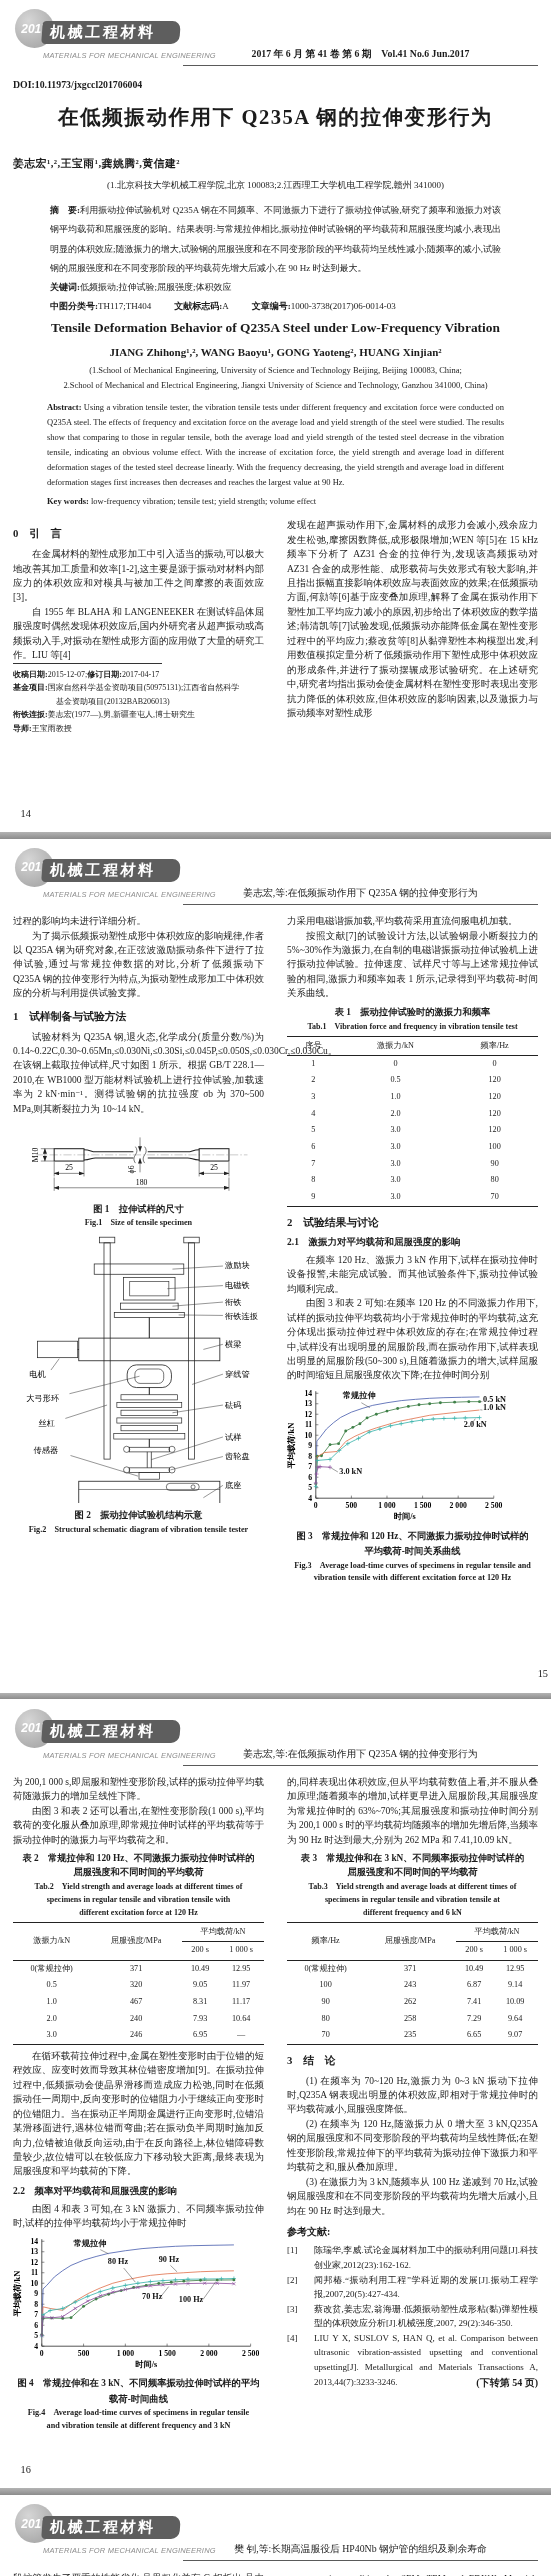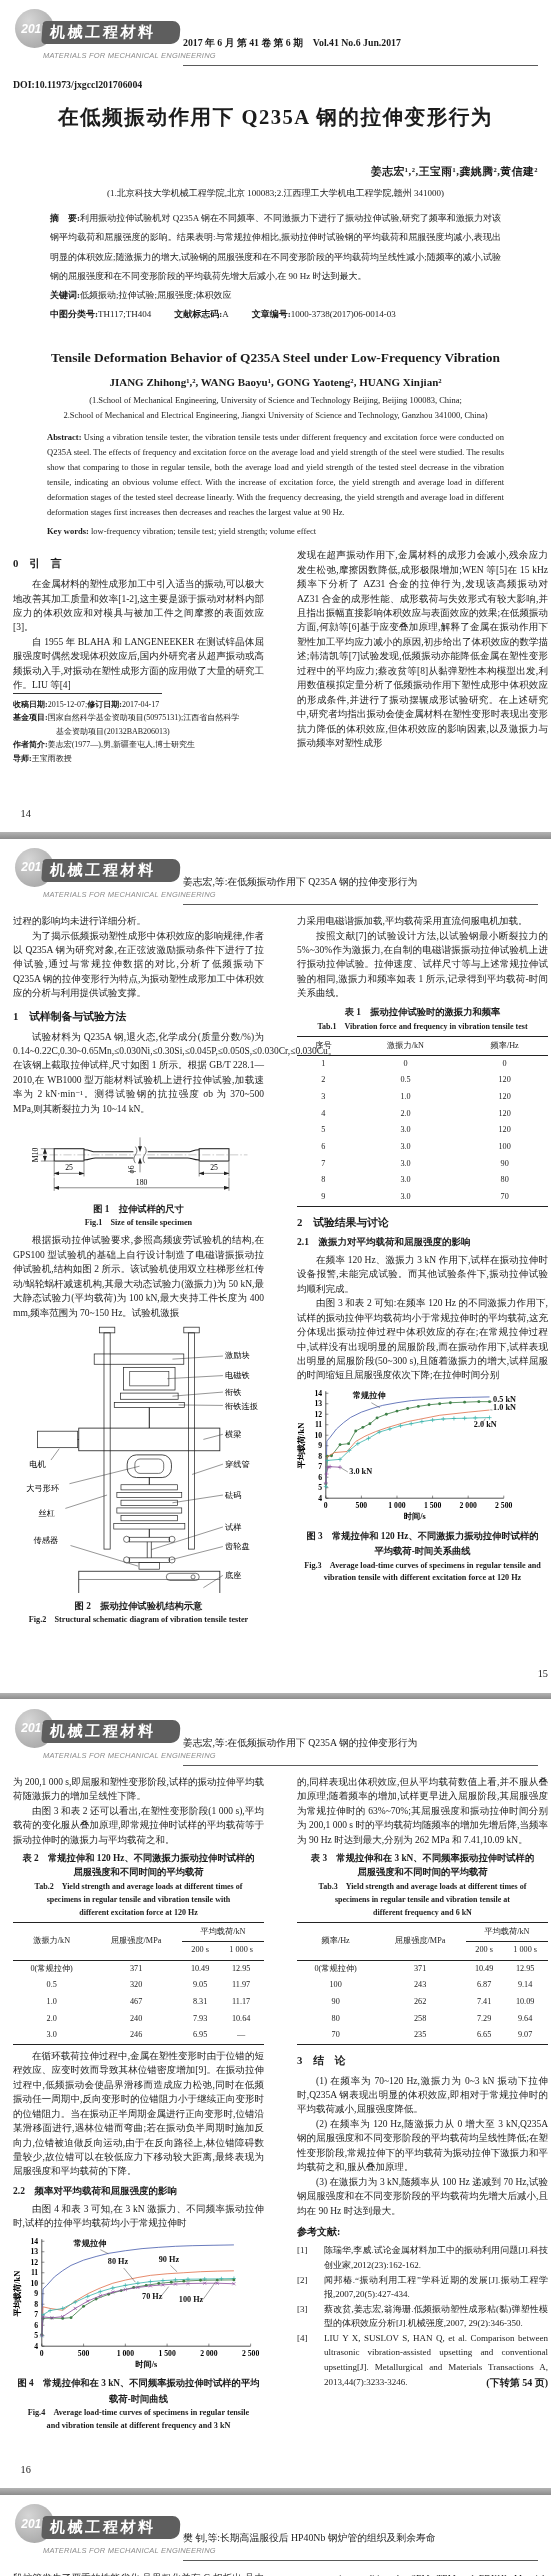--- a/index.html
+++ b/index.html
@@ -11,38 +11,38 @@
   .pagehead{display:flex;align-items:flex-end;padding-top:8.2px;}
   .logo{position:relative;width:170px;height:58px;flex:none;}
   .logo-circle{position:absolute;left:2.1px;top:1px;width:39px;height:39px;border-radius:50%;
     background:radial-gradient(circle at 35% 30%,#d6d6d6,#9d9d9d);display:flex;align-items:center;justify-content:center;
     color:#fff;font-family:"Liberation Sans",sans-serif;font-style:italic;font-weight:bold;font-size:12px;}
   .logo-banner{position:absolute;left:29px;top:12.4px;width:130px;height:23px;background:#5e5e5e;
     border-radius:4.1px 8.2px 8.2px 4.1px;transform:skewX(-4deg);display:flex;align-items:center;padding-left:8.2px;
     color:#fff;font-weight:bold;font-size:15px;letter-spacing:2.6px;font-family:"Liberation Sans","DejaVu Sans",sans-serif;}
   .logo-en{position:absolute;left:30px;top:43px;font-family:"Liberation Sans",sans-serif;font-style:italic;
     color:#8d8d8d;font-size:7.5px;letter-spacing:0.2px;white-space:nowrap;}
-  .head-right{flex:1;border-bottom:1px solid #5a5a5a;padding-bottom:15px;text-align:left;font-size:9.8px;white-space:nowrap;}
+  .head-right{flex:1;border-bottom:1px solid #5a5a5a;padding-bottom:4px;text-align:center;font-size:9.8px;white-space:nowrap;}
   .head-right.bold{font-weight:bold;}
   
   .doi{font-weight:bold;font-size:9.8px;margin-top:12.4px;}
   .art-title{text-align:center;font-size:20.6px;font-weight:bold;letter-spacing:1.5px;margin-top:13.4px;}
-  .art-authors{text-align:right;font-size:10.8px;font-weight:bold;margin-top:34px;letter-spacing:0.5px;}
+  .art-authors{text-align:left;font-size:10.8px;font-weight:bold;margin-top:26px;letter-spacing:0.5px;}
   .art-affil{text-align:center;font-size:9px;margin-top:7.7px;}
   .abs-block{margin:9.3px 37px 0;font-size:9px;line-height:2.16;text-align:justify;}
   .b{font-weight:bold;}
   .kw-line{margin:0 37px;font-size:9px;line-height:1.95;}
   .clc-line{margin:2.1px 37px 0;font-size:9px;display:flex;gap:23px;line-height:1.9;}
-  .entitle{text-align:center;font-size:13.4px;font-weight:bold;margin-top:27px;}
+  .entitle{text-align:center;font-size:13.4px;font-weight:bold;margin-top:5px;}
   .enauthors{text-align:center;font-size:11px;font-weight:bold;margin-top:9.3px;}
   .enaffil{text-align:center;font-size:8.5px;margin-top:5.2px;line-height:1.75;}
   .enabs{margin:7.2px 34px 0;font-size:8.5px;line-height:1.78;text-align:justify;}
   .enkw{margin:3.1px 34px 0;font-size:8.5px;line-height:1.8;}
   
-  .cols{display:flex;gap:33px;margin-top:9.3px;align-items:stretch;}
+  .cols{display:flex;gap:23px;margin-top:9.3px;align-items:stretch;}
   .col{width:251px;flex:none;font-size:9.5px;line-height:1.52;text-align:justify;}
   .col p{margin:0;text-indent:2em;}
   .col p.noind{text-indent:0;}
   .flexcol{display:flex;flex-direction:column;}
   .sech1{font-size:10.8px;font-weight:bold;margin:7.2px 0 5.2px;}
   .sech2{font-size:9.5px;font-weight:bold;margin:5.2px 0 3.1px;}
   
   .figure{margin:5.2px 0 4.1px;text-align:center;}
   .figcap-cn{text-align:center;font-weight:bold;font-size:9.3px;line-height:1.45;margin-top:2.1px;}
   .figcap-en{text-align:center;font-weight:bold;font-size:8.2px;line-height:1.45;margin-top:1px;}
@@ -110,21 +110,21 @@
     <div class="cols">
       <div class="col flexcol">
         <div class="sech1">0　引　言</div>
         <p>在金属材料的塑性成形加工中引入适当的振动,可以极大地改善其加工质量和效率[1-2],这主要是源于振动对材料内部应力的体积效应和对模具与被加工件之间摩擦的表面效应[3]。</p>
         <p>自 1955 年 BLAHA 和 LANGENEEKER 在测试锌晶体屈服强度时偶然发现体积效应后,国内外研究者从超声振动或高频振动入手,对振动在塑性成形方面的应用做了大量的研究工作。LIU 等[4]</p>
         <div class="footnote">
           <div class="fnrule"></div>
           <div><span class="b">收稿日期:</span><span>2015-12-07;</span><span class="b">修订日期:</span><span>2017-04-17</span></div>
           <div><span class="b">基金项目:</span><span>国家自然科学基金资助项目(50975131);江西省自然科学</span></div>
           <div class="fn2">基金资助项目(20132BAB206013)</div>
-          <div><span class="b">作者简介:</span><span>姜志宏(1977—),男,新疆奎屯人,博士研究生</span></div>
+          <div><span class="b">衔铁连扳:</span><span>姜志宏(1977—),男,新疆奎屯人,博士研究生</span></div>
           <div><span class="b">导师:</span><span>王宝雨教授</span></div>
         </div>
       </div>
       <div class="col">
         <p class="noind">发现在超声振动作用下,金属材料的成形力会减小,残余应力发生松弛,摩擦因数降低,成形极限增加;WEN 等[5]在 15 kHz 频率下分析了 AZ31 合金的拉伸行为,发现该高频振动对 AZ31 合金的成形性能、成形载荷与失效形式有较大影响,并且指出振幅直接影响体积效应与表面效应的效果;在低频振动方面,何勍等[6]基于应变叠加原理,解释了金属在振动作用下塑性加工平均应力减小的原因,初步给出了体积效应的数学描述;韩清凯等[7]试验发现,低频振动亦能降低金属在塑性变形过程中的平均应力;蔡改贫等[8]从黏弹塑性本构模型出发,利用数值模拟定量分析了低频振动作用下塑性成形中体积效应的形成条件,并进行了振动摆辗成形试验研究。在上述研究中,研究者均指出振动会使金属材料在塑性变形时表现出变形抗力降低的体积效应,但体积效应的影响因素,以及激振力与振动频率对塑性成形</p>
       </div>
     </div>
     <div class="pageno pn-left">14</div>
   </div>
 
@@ -181,21 +181,20 @@
             <text x="381" y="92" font-size="15" text-anchor="middle">25</text>
             <line x1="70" y1="106" x2="70" y2="132" stroke="#222" stroke-width="1"></line>
             <line x1="410" y1="106" x2="410" y2="132" stroke="#222" stroke-width="1"></line>
             <line x1="70" y1="126" x2="410" y2="126" stroke="#222" stroke-width="1" marker-start="url(#ar)" marker-end="url(#are)"></line>
             <text x="240" y="120" font-size="15" text-anchor="middle">180</text>
           </svg>
           <div class="figcap-cn">图 1　拉伸试样的尺寸</div>
           <div class="figcap-en">Fig.1　Size of tensile specimen</div>
         </div>
 
-        <p>根据振动拉伸试验要求,参照高频疲劳试验机的结构,在 GPS100 型试验机的基础上自行设计制造了电磁谐振振动拉伸试验机,结构如图 2 所示。该试验机使用双立柱梯形丝杠传动/蜗轮蜗杆减速机构,其最大动态试验力(激振力)为 50 kN,最大静态试验力(平均载荷)为 100 kN,最大夹持工件长度为 400 mm,频率范围为 70~150 Hz。试验机激振</p>
 
         <div class="figure">
           <svg width="242" height="268" viewBox="0 0 470 520" style="font-size:18.5px">
 
             <rect x="158" y="4" width="30" height="11" fill="none" stroke="#222" stroke-width="1.4"></rect>
             <rect x="322" y="4" width="30" height="11" fill="none" stroke="#222" stroke-width="1.4"></rect>
             <rect x="167" y="15" width="12" height="420" fill="none" stroke="#222" stroke-width="1.4"></rect>
             <rect x="331" y="15" width="12" height="420" fill="none" stroke="#222" stroke-width="1.4"></rect>
 
             <rect x="148" y="56" width="174" height="20" fill="none" stroke="#222" stroke-width="1.4"></rect>

